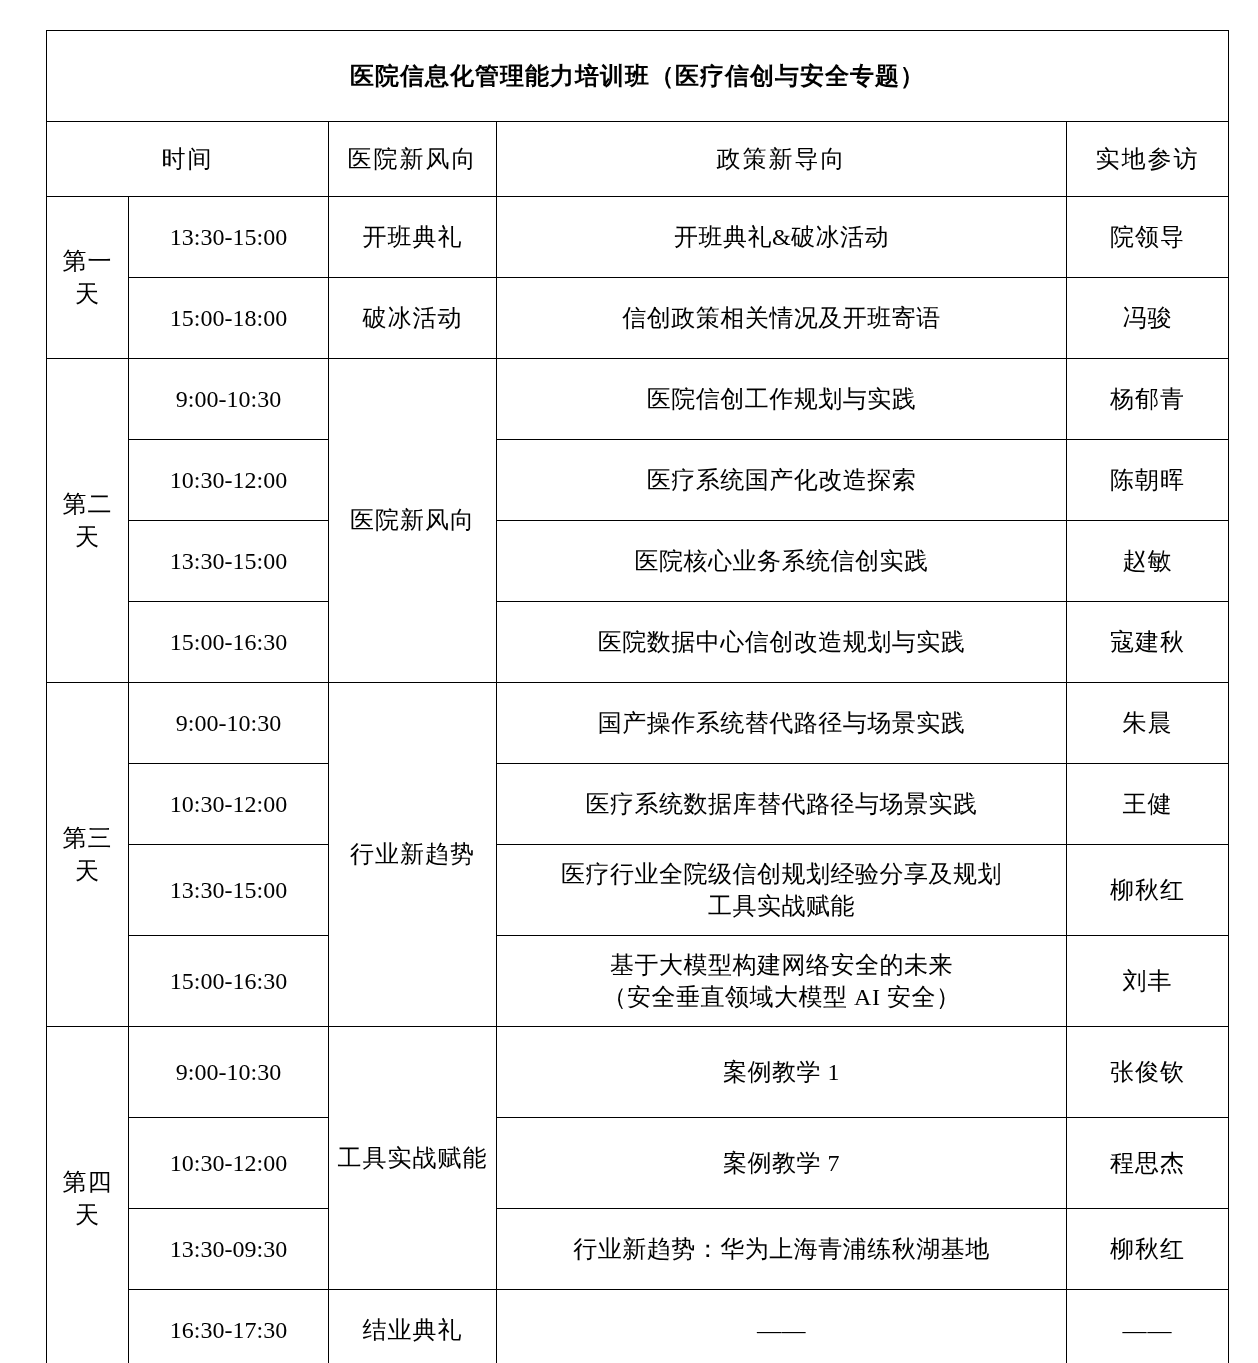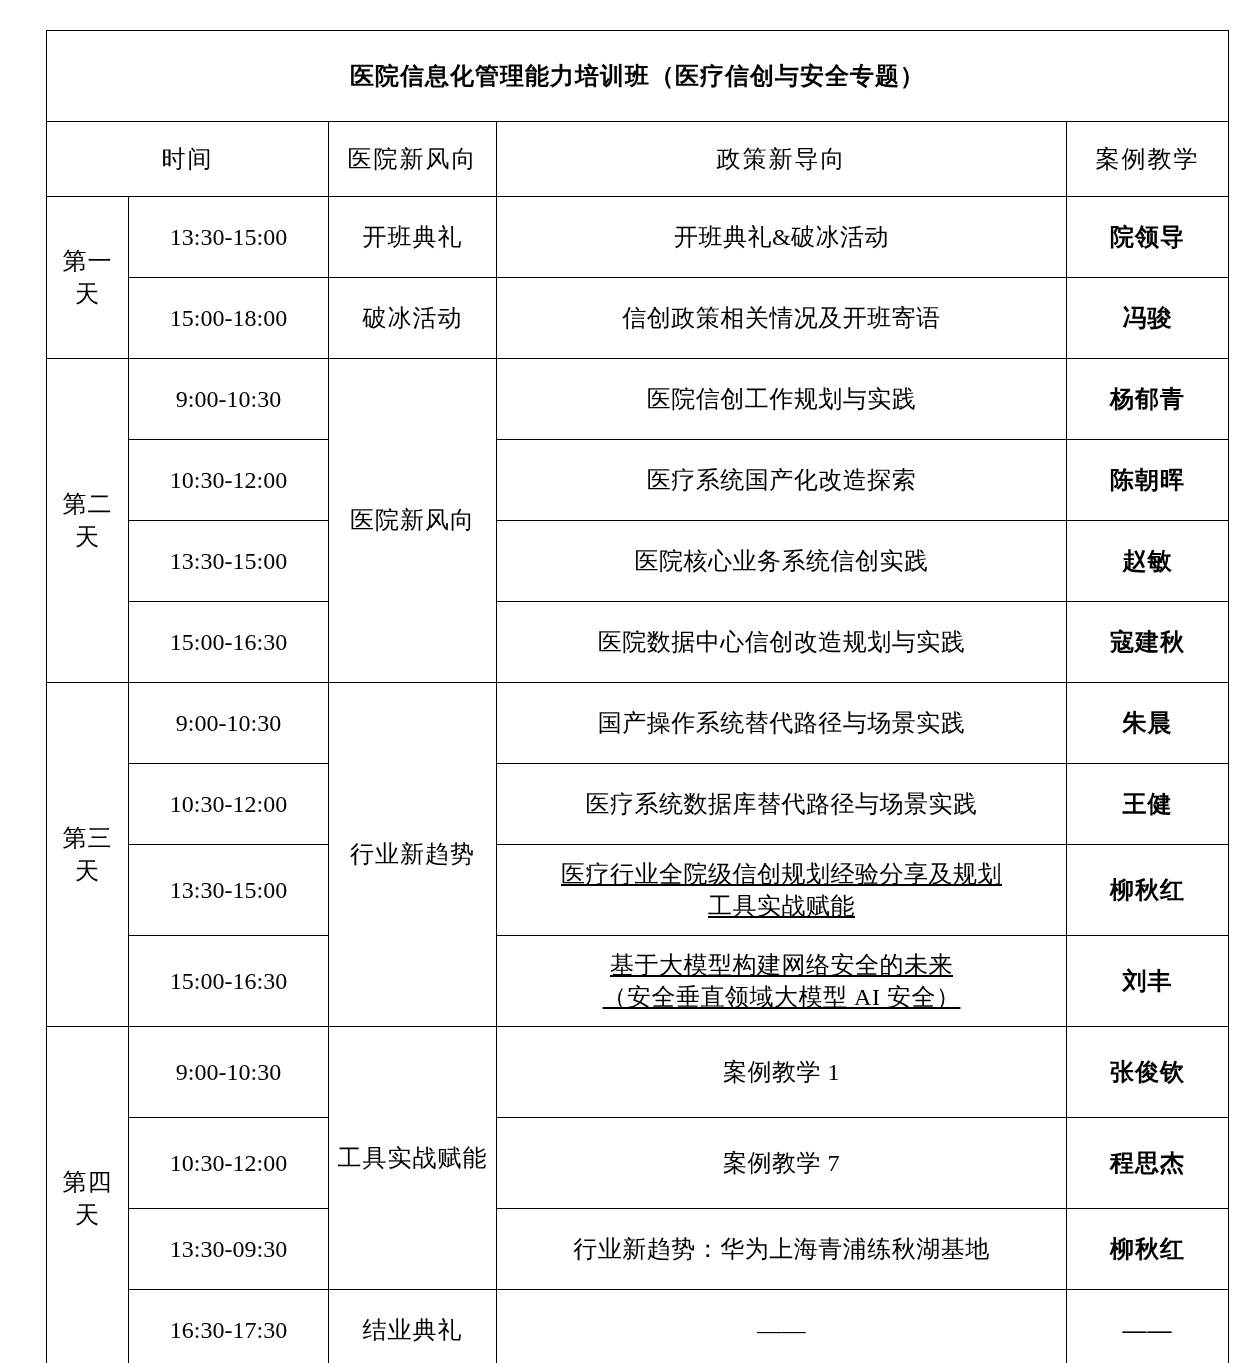--- a/index.html
+++ b/index.html
@@ -69,25 +69,24 @@
     font-size: 25px;
     letter-spacing: 1px;
   }
   .topic-cell {
     font-size: 25px;
     letter-spacing: 0.5px;
   }
   .teacher-cell {
     font-size: 25px;
     letter-spacing: 1px;
-    font-weight: bold;
   }
   .row-h-std td { height: 68px; }
   .row-h-tall td { height: 78px; }
-  .two-line { line-height: 1.45; text-decoration: underline; }
+  .two-line { line-height: 1.45; }
 </style>
 </head>
 <body>
 
 <div class="page">
   <table class="schedule">
     <colgroup>
       <col class="c-day">
       <col class="c-time">
       <col class="c-mod">
@@ -97,21 +96,21 @@
     <tbody>
 
       <tr>
         <td class="title-cell" colspan="5">医院信息化管理能力培训班（医疗信创与安全专题）</td>
       </tr>
 
       <tr>
         <td class="head-cell" colspan="2">时间</td>
         <td class="head-cell">医院新风向</td>
         <td class="head-cell">政策新导向</td>
-        <td class="head-cell">案例教学</td>
+        <td class="head-cell">实地参访</td>
       </tr>
 
       <tr class="row-h-std">
         <td class="day-cell" rowspan="2">第一天</td>
         <td class="time-cell">13:30-15:00</td>
         <td class="mod-cell">开班典礼</td>
         <td class="topic-cell">开班典礼&amp;破冰活动</td>
         <td class="teacher-cell">院领导</td>
       </tr>
       <tr class="row-h-std">

